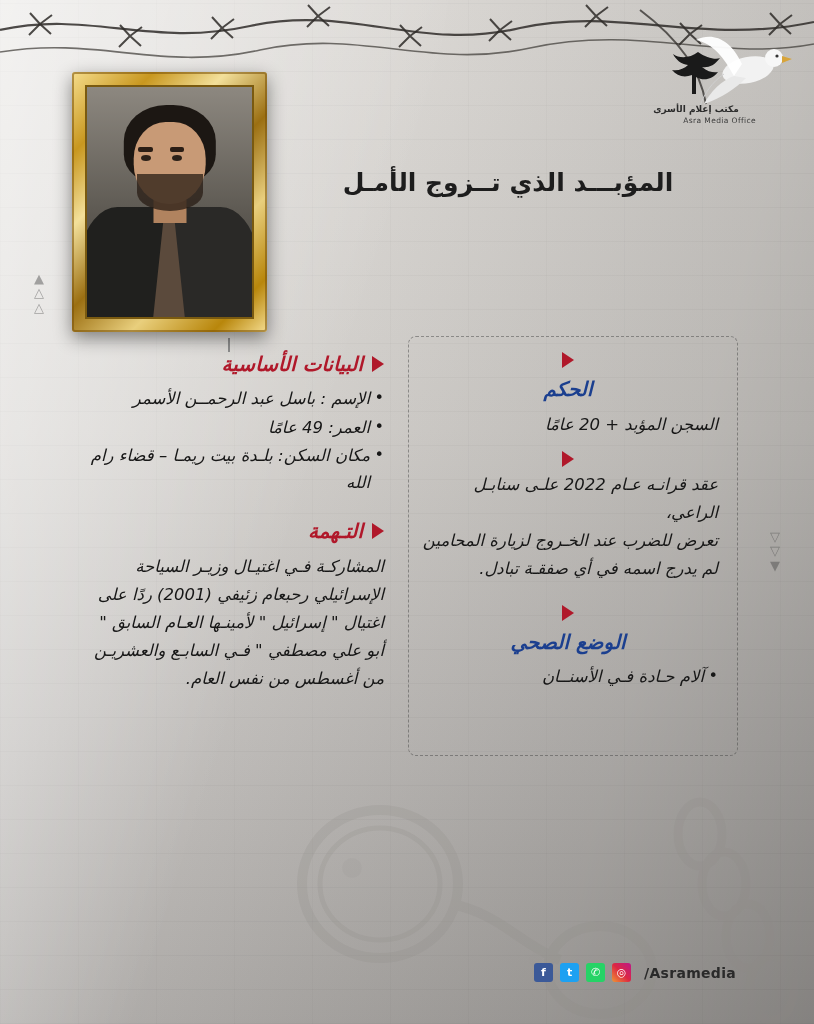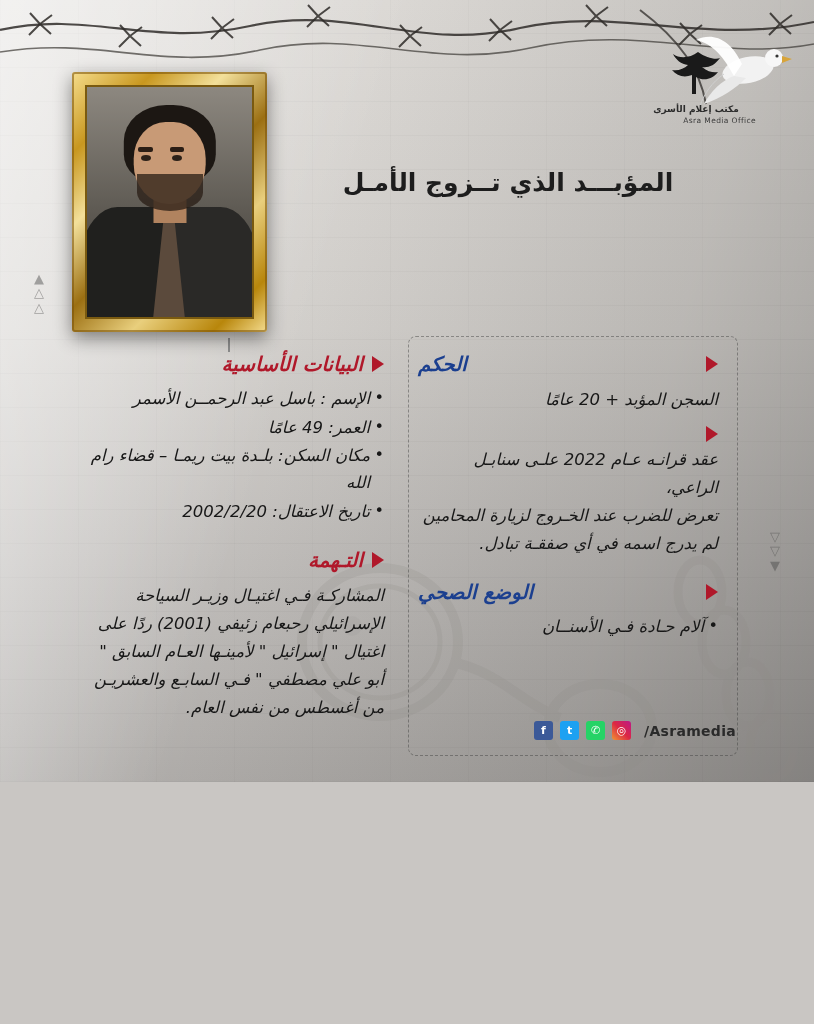--- a/index.html
+++ b/index.html
@@ -4,21 +4,21 @@
 <style>
   * { box-sizing: border-box; margin: 0; padding: 0; }
   html, body {
     width: 814px; height: 1024px;
     font-family: "DejaVu Sans", "Liberation Sans", sans-serif;
     overflow: hidden;
     background: #c9c6c3;
   }
   #poster {
     position: relative;
-    width: 814px; height: 782px;
+    width: 814px; height: 1024px;
     background:
       linear-gradient(105deg, rgba(255,255,255,0.35) 0%, rgba(255,255,255,0.05) 38%, rgba(0,0,0,0.10) 75%, rgba(0,0,0,0.22) 100%),
       linear-gradient(180deg, #d9d6d2 0%, #cfccc8 42%, #bcb9b6 72%, #a9a6a3 100%);
     overflow: hidden;
   }
   
   #poster::before{
     content:"";
     position:absolute; inset:0;
     background-image:
@@ -106,21 +106,21 @@
   
   .col { z-index: 6; direction: rtl; font-style: italic; }
   .col-left { top: 352px; right: 96px; width: 300px; text-align: left; }
   .col-right { top: 352px; left: 84px; width: 300px; text-align: right; }
 
   .sec-head {
     display: flex; align-items: center; gap: 9px;
     justify-content: flex-start;
     margin-bottom: 10px;
   }
-  .col-left .sec-head { justify-content: space-between; }
+  .col-left .sec-head { justify-content: flex-start; flex-direction: column; }
   .sec-title {
     font-size: 20px; font-weight: 700; color: #1b3f8f;
     letter-spacing: .3px;
   }
   .sec-title.red { color: #b0182a; }
   .tri {
     width: 0; height: 0;
     border-top: 8px solid transparent;
     border-bottom: 8px solid transparent;
     border-left: 12px solid #b0182a;
@@ -251,21 +251,20 @@
 
     <div class="block">
       <div class="sec-head">
         <span class="tri"></span>
         <span class="sec-title red">البيانات الأساسية</span>
       </div>
       <ul class="bullets">
         <li>الإسم : باسل عبد الرحمــن الأسمر</li>
         <li>العمر: 49 عامًا</li>
         <li>مكان السكن: بلـدة بيت ريمـا – قضاء رام الله</li>
-        <li>تاريخ الاعتقال: 2002/2/20</li>
       </ul>
     </div>
 
     <div class="block">
       <div class="sec-head">
         <span class="tri"></span>
         <span class="sec-title red">التـهمة</span>
       </div>
       <div class="body-txt">المشاركـة فـي اغتيـال وزيـر السياحة الإسرائيلي رحبعام زئيفي (2001) ردًا على اغتيال " إسرائيل " لأمينـها العـام السابق " أبو علي مصطفي " فـي السابـع والعشريـن من أغسطس من نفس العام.</div>
     </div>

